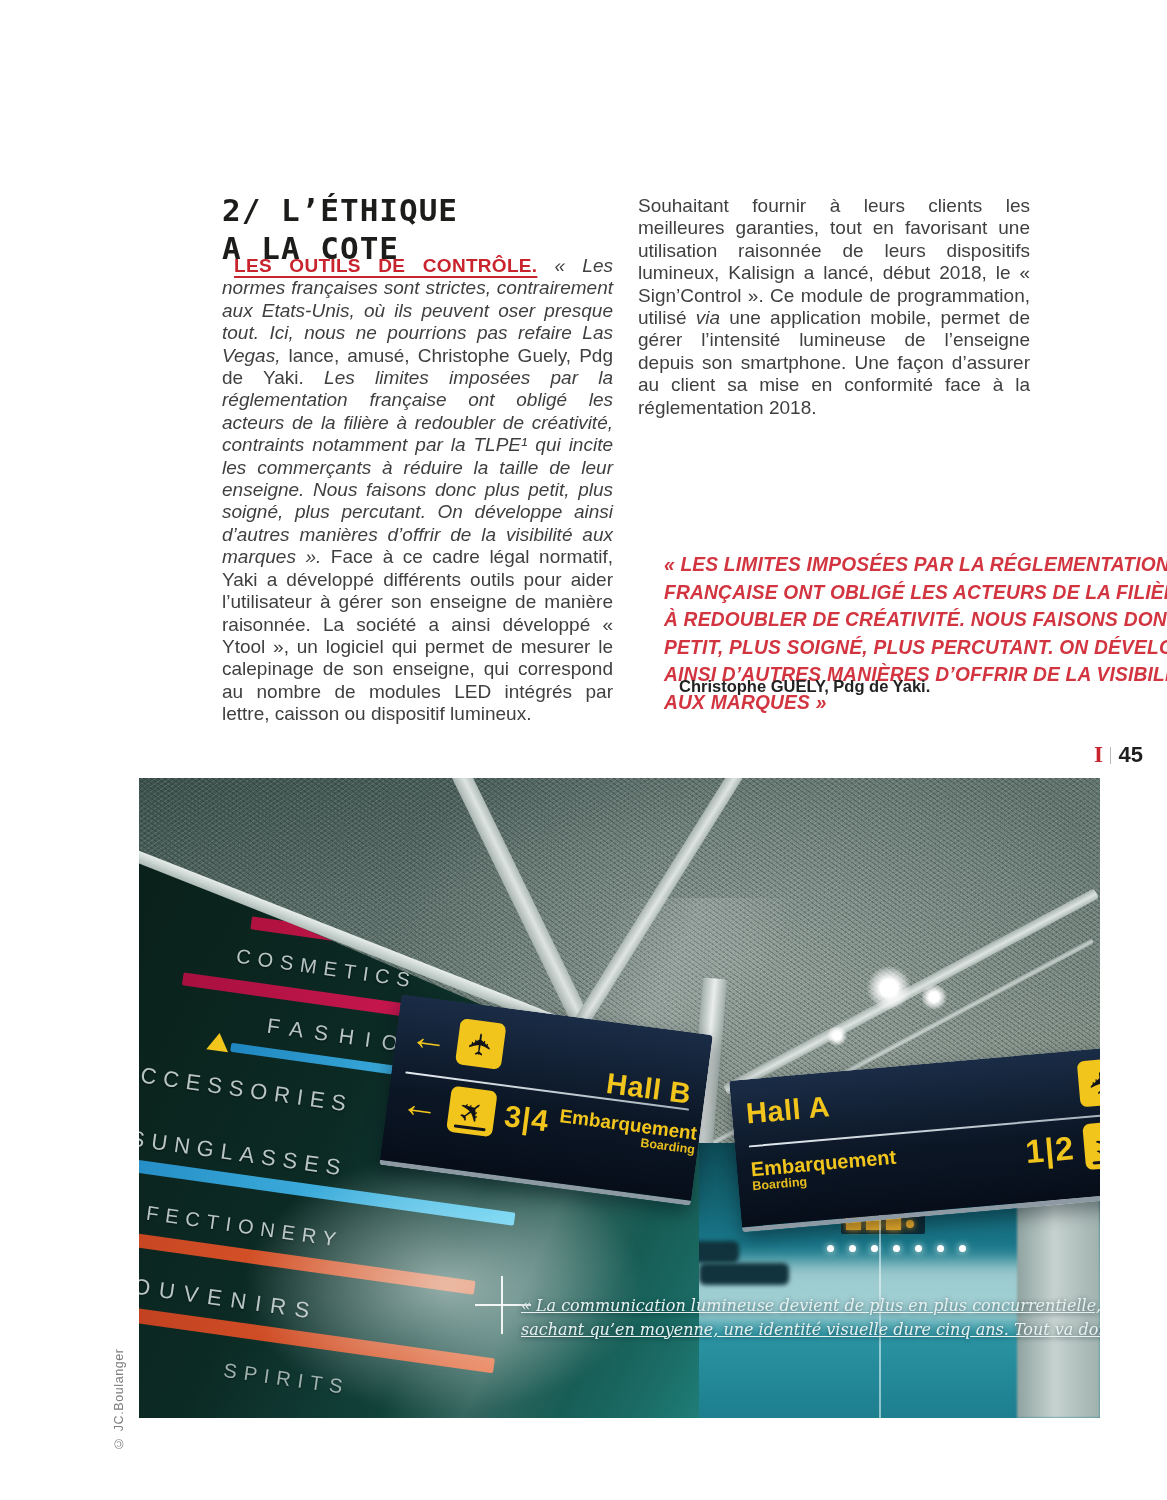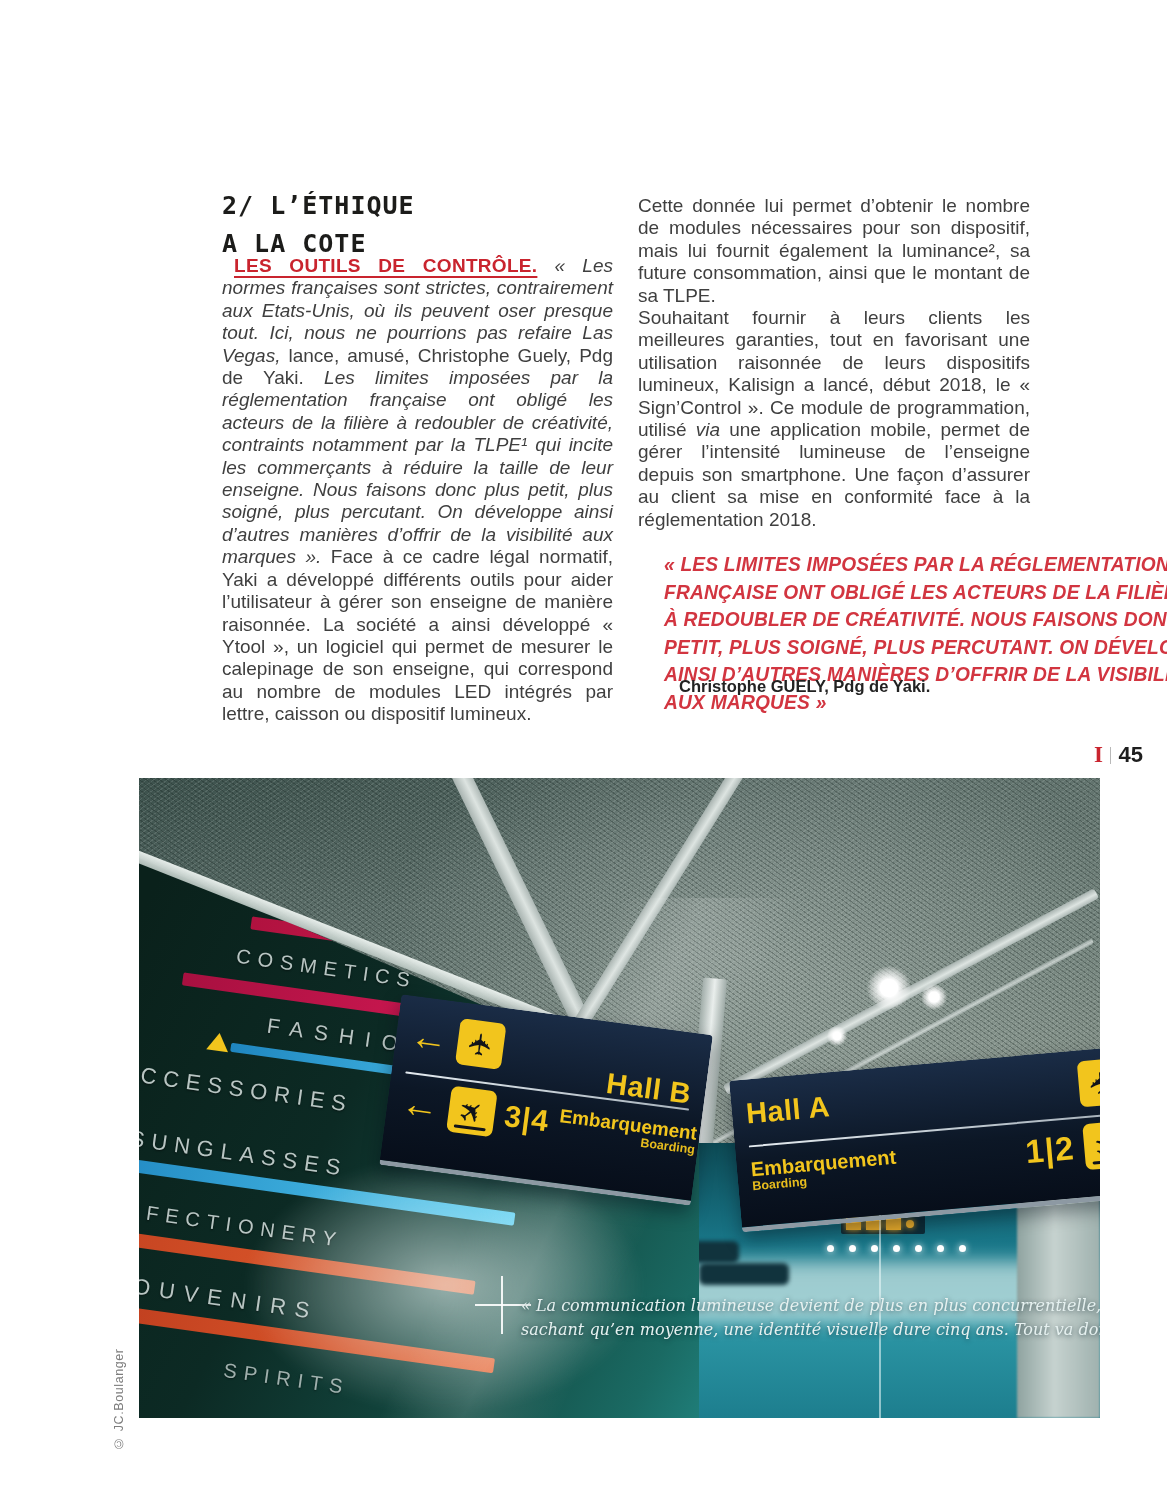--- a/index.html
+++ b/index.html
@@ -1,20 +1,20 @@
 <!DOCTYPE html>
 <html lang="fr"><head>
 <meta charset="utf-8">
 <style>
   html,body{margin:0;padding:0;}
   body{width:1167px;height:1500px;background:#ffffff;font-family:"Liberation Sans",sans-serif;position:relative;overflow:hidden;}
   .abs{position:absolute;}
 
   
-  .title{left:222px;top:170px;font-family:"DejaVu Sans Mono",monospace;font-size:25px;line-height:38px;font-weight:600;color:#1c1c1a;letter-spacing:1px;white-space:pre;}
+  .title{left:222px;top:170px;font-family:"DejaVu Sans Mono",monospace;font-size:31px;line-height:38px;font-weight:600;color:#1c1c1a;letter-spacing:1px;white-space:pre;}
   .col{font-size:19px;line-height:22.4px;color:#3f3f3f;text-align:justify;}
   .col p{margin:0;}
   .col-left{left:222px;top:255px;width:391px;}
   .col-right{left:638px;top:195px;width:392px;}
   .lede{color:#c9242e;font-weight:bold;text-decoration:underline;text-decoration-thickness:2px;text-underline-offset:4px;letter-spacing:.3px;margin-left:12px;}
   .it{font-style:italic;}
   .pullquote{left:664px;top:551px;width:440px;color:#d23540;font-weight:bold;font-style:italic;font-size:20px;line-height:27.5px;transform:scaleX(.96);transform-origin:left top;letter-spacing:.2px;white-space:nowrap;}
   .attribution{left:679px;top:677px;font-size:16.5px;font-weight:bold;color:#222;}
   .pagenum{left:1094px;top:742px;display:flex;align-items:center;gap:7px;}
   .pagenum .sec{font-family:"Liberation Serif",serif;font-weight:bold;color:#c9242e;font-size:23px;}
@@ -109,38 +109,37 @@
   .embark .e2{font-size:12.5px;font-weight:bold;opacity:.95;}
   .sign-a .embark{margin-left:0;text-align:left;}
   .sign-a .gates{font-size:33px;margin-left:auto;}
   .sign-b .row1-title{margin-left:auto;align-self:flex-end;margin-bottom:-8px;}
   .edge-box{margin-right:-26px;}
 
   
   .caption{position:absolute;left:336px;top:498px;z-index:10;color:#e6f1f0;}
   .cross-v{position:absolute;left:26px;top:0;width:2px;height:58px;background:rgba(255,255,255,.9);}
   .cross-h{position:absolute;left:0;top:28px;width:56px;height:2px;background:rgba(255,255,255,.9);}
-  .cap-text{position:absolute;left:46px;top:18px;width:560px;font-family:"DejaVu Serif",serif;font-size:16px;line-height:23.5px;text-shadow:0 1px 5px rgba(0,30,40,.65);white-space:nowrap;}
+  .cap-text{position:absolute;left:46px;top:18px;width:560px;font-family:"DejaVu Serif",serif;font-size:16px;line-height:23.5px;text-shadow:0 1px 5px rgba(0,30,40,.65);white-space:nowrap;text-decoration:underline;}
   .cap-it{font-style:italic;}
 
   .credit{left:112px;top:1250px;height:200px;writing-mode:vertical-rl;transform:rotate(180deg);font-size:12.5px;color:#7d7d7d;letter-spacing:.6px;}
 </style>
 </head>
 <body>
 
 <main class="page">
 
   <h1 class="abs title"><span>2/ L’ÉTHIQUE</span><br><span>A LA COTE</span></h1>
 
   <section class="abs col col-left">
     <p><span class="lede">LES OUTILS DE CONTRÔLE.</span><span class="it"> « Les normes françaises sont strictes, contrairement aux Etats-Unis, où ils peuvent oser presque tout. Ici, nous ne pourrions pas refaire Las Vegas, </span><span>lance, amusé, Christophe Guely, Pdg de Yaki. </span><span class="it">Les limites imposées par la réglementation française ont obligé les acteurs de la filière à redoubler de créativité, contraints notamment par la TLPE¹ qui incite les commerçants à réduire la taille de leur enseigne. Nous faisons donc plus petit, plus soigné, plus percutant. On développe ainsi d’autres manières d’offrir de la visibilité aux marques ».</span><span> Face à ce cadre légal normatif, Yaki a développé différents outils pour aider l’utilisateur à gérer son enseigne de manière raisonnée. La société a ainsi développé « Ytool », un logiciel qui permet de mesurer le calepinage de son enseigne, qui correspond au nombre de modules LED intégrés par lettre, caisson ou dispositif lumineux.</span></p>
   </section>
 
   <section class="abs col col-right">
-    <p>Cette donnée lui permet d’obtenir le nombre de modules nécessaires pour son dispositif, mais lui fournit également la luminance², sa future consommation, ainsi que le montant de sa TLPE.</p>
     <p><span>Souhaitant fournir à leurs clients les meilleures garanties, tout en favorisant une utilisation raisonnée de leurs dispositifs lumineux, Kalisign a lancé, début 2018, le « Sign’Control ». Ce module de programmation, utilisé </span><span class="it">via</span><span> une application mobile, permet de gérer l’intensité lumineuse de l’enseigne depuis son smartphone. Une façon d’assurer au client sa mise en conformité face à la réglementation 2018.</span></p>
   </section>
 
   <aside class="abs pullquote">
     <div>« LES LIMITES IMPOSÉES PAR LA RÉGLEMENTATION</div>
     <div>FRANÇAISE ONT OBLIGÉ LES ACTEURS DE LA FILIÈRE</div>
     <div>À REDOUBLER DE CRÉATIVITÉ. NOUS FAISONS DONC PLUS</div>
     <div>PETIT, PLUS SOIGNÉ, PLUS PERCUTANT. ON DÉVELOPPE</div>
     <div>AINSI D’AUTRES MANIÈRES D’OFFRIR DE LA VISIBILITÉ</div>
     <div>AUX MARQUES »</div>

